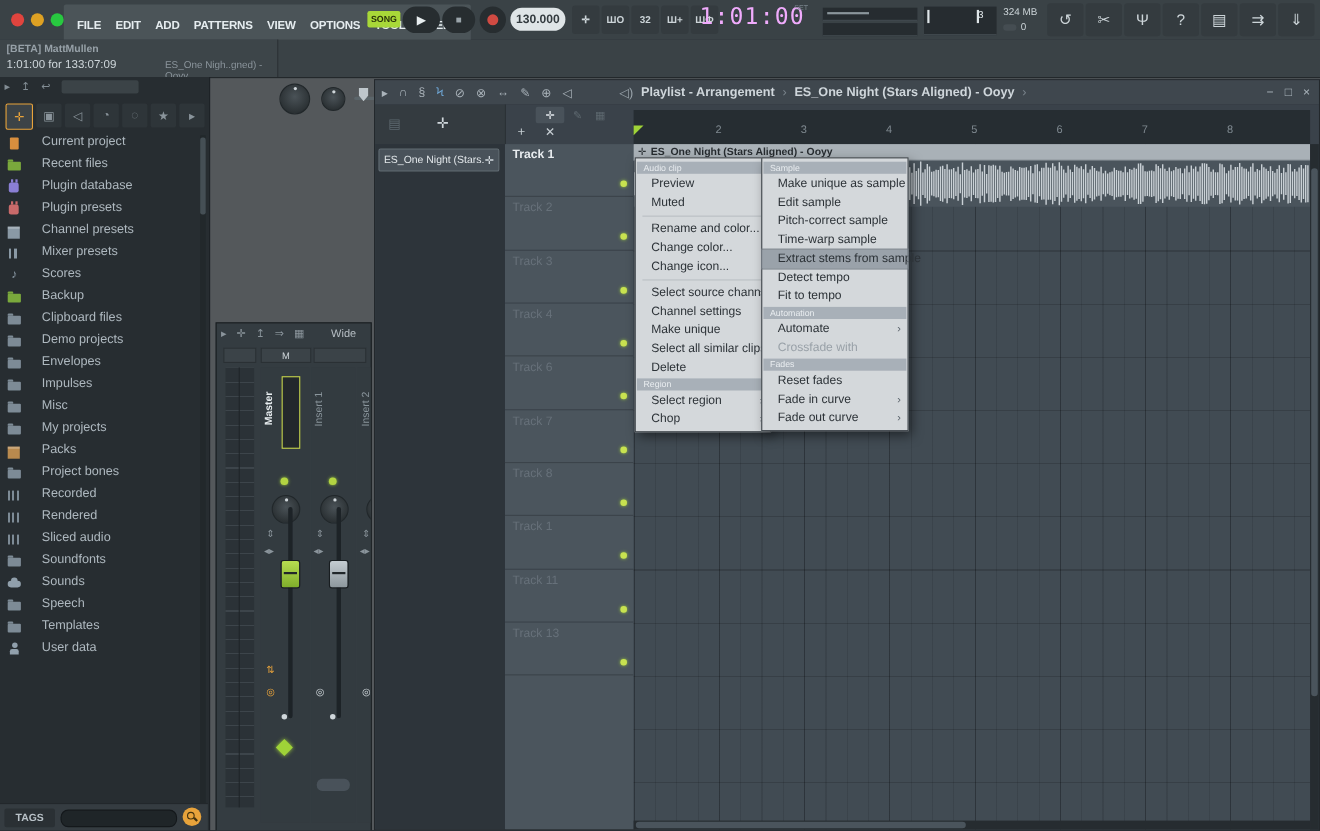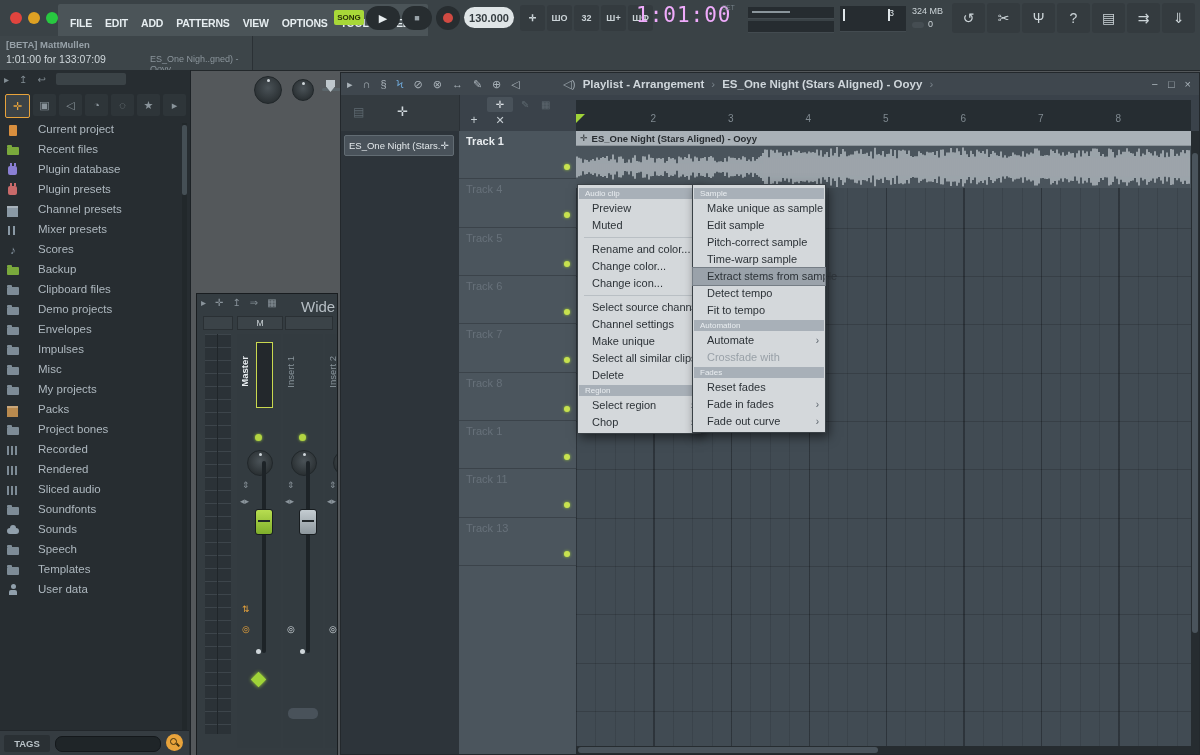--- a/index.html
+++ b/index.html
@@ -92,21 +92,21 @@
   #browser-scroll i{position:absolute;left:0;top:2px;width:5px;height:70px;background:#454f55;border-radius:2px;}
   #tags-bar{position:absolute;left:0;top:660px;width:189px;height:25px;background:#353c41;border-top:1px solid #22272b;}
   #tags-label{position:absolute;left:4px;top:4px;width:46px;height:17px;background:#2a3034;border-radius:2px;color:#b9c2c8;font-size:9.5px;font-weight:bold;display:flex;align-items:center;justify-content:center;}
   #tags-input{position:absolute;left:55px;top:5px;width:104px;height:14px;background:#1f2528;border:1px solid #14181b;border-radius:7px;}
   #tags-search{position:absolute;left:166px;top:3px;width:17px;height:17px;background:#e8a33b;border-radius:50%;}
   #tags-search::before{content:"";position:absolute;left:4px;top:4px;width:5px;height:5px;border:1.5px solid #43320e;border-radius:50%;}
   #tags-search::after{content:"";position:absolute;left:10px;top:10px;width:4px;height:1.5px;background:#43320e;transform:rotate(45deg);}
   
   #mixer{position:absolute;left:196px;top:293px;width:140px;height:462px;background:#343c41;border:1px solid #191d20;overflow:hidden;}
   #mixer-toolbar{position:absolute;left:4px;top:3px;display:flex;gap:9px;color:#8a949b;font-size:10px;align-items:center;}
-  #wide-label{position:absolute;left:104px;top:4px;font-size:15px;color:#b6bec4;}
+  #wide-label{position:absolute;left:104px;top:4px;font-size:10px;color:#b6bec4;}
   #mixer-cols{position:absolute;left:0;top:22px;width:140px;height:13px;}
   #mixer-cols .cell{position:absolute;top:0;height:12px;background:#3b4348;border:1px solid #2a3034;font-size:8.5px;color:#cfd6da;display:flex;align-items:center;justify-content:center;}
   #mixer-scale{position:absolute;left:8px;top:40px;width:26px;height:400px;background:#2b3237;
      background-image:repeating-linear-gradient(180deg,#3d454b 0 1px,transparent 1px 13px);}
   #mixer-scale i{position:absolute;left:12px;top:0;width:1px;height:100%;background:#20262a;}
   .strip{position:absolute;top:40px;height:414px;background:#333b40;}
   .strip .vlabel{position:absolute;writing-mode:vertical-rl;transform:rotate(180deg);font-size:9.5px;}
   .selbox{position:absolute;border:1px solid #c9d84f;background:#23282c;}
   .mdot{position:absolute;width:7px;height:7px;border-radius:50%;background:#b3d442;box-shadow:0 0 3px #9fce3c;}
   .ftrack{position:absolute;width:4px;background:#1d2327;border-radius:2px;}
@@ -157,21 +157,21 @@
   #clip{position:absolute;left:0;top:0;width:615px;height:56px;}
   #clip-header{height:14px;background:#a9b1b7;border-bottom:1px solid #8d959b;display:flex;align-items:center;gap:4px;padding:0 4px;}
   #clip-header .mv{font-size:9px;color:#2b3135;}
   #clip-header .txt{font-size:9.5px;color:#272c30;font-weight:bold;white-space:nowrap;}
   #clip-body{height:42px;background:#4a545c;}
   #pl-vscroll{position:absolute;left:850px;top:0;width:8px;height:623px;background:#262c30;}
   #pl-vscroll i{position:absolute;left:1px;top:22px;width:6px;height:480px;background:#4a545c;border-radius:3px;}
   #pl-hscroll{position:absolute;left:235px;top:615px;width:615px;height:8px;background:#262c30;}
   #pl-hscroll i{position:absolute;left:2px;top:1px;width:300px;height:6px;background:#4a545c;border-radius:3px;}
   
-  .menu{position:absolute;background:#d4d8db;border:1px solid #3a4146;box-shadow:3px 4px 10px rgba(0,0,0,.5);padding:2px 0;z-index:60;box-sizing:border-box;margin-top:41px;}
+  .menu{position:absolute;background:#d4d8db;border:1px solid #3a4146;box-shadow:3px 4px 10px rgba(0,0,0,.5);padding:2px 0;z-index:60;box-sizing:border-box;}
   .menu-header{background:#a8b0b8;color:#e9edf0;font-size:8px;line-height:11px;height:11px;padding:0 6px;margin:1px 1px;overflow:hidden;}
   .menu-item{height:17px;line-height:17px;padding:0 10px 0 14px;position:relative;white-space:nowrap;font-size:11px;color:#2c3237;}
   .menu-item .sub{position:absolute;right:6px;top:0;font-size:10px;color:#5a636b;}
   .menu-item.selected{background:#9aa2aa;outline:1px solid #757d85;}
   .menu-item.disabled{color:#99a1a8;}
   .menu-sep{height:1px;background:#b9bfc4;margin:3px 6px;}
 </style>
 </head>
 <body>
 
@@ -561,25 +561,29 @@
           <span class="txt">ES_One Night (Stars..</span>
           <span class="mv">✛</span>
         </div>
       </div>
       <div id="track-col">
           <div class="trow first">
             <span class="tname">Track 1</span>
             <span class="tdot"></span>
           </div>
           <div class="trow">
+            <span class="tname">Track 2</span>
+            <span class="tdot"></span>
+          </div>
+          <div class="trow">
+            <span class="tname">Track 3</span>
+            <span class="tdot"></span>
+          </div>
+          <div class="trow">
             <span class="tname">Track 4</span>
-            <span class="tdot"></span>
-          </div>
-          <div class="trow">
-            <span class="tname">Track 5</span>
             <span class="tdot"></span>
           </div>
           <div class="trow">
             <span class="tname">Track 6</span>
             <span class="tdot"></span>
           </div>
           <div class="trow">
             <span class="tname">Track 7</span>
             <span class="tdot"></span>
           </div>
@@ -647,17 +651,17 @@
       <div class="menu-item"><span>Pitch-correct sample</span></div>
       <div class="menu-item"><span>Time-warp sample</span></div>
       <div class="menu-item selected"><span>Extract stems from sample</span></div>
       <div class="menu-item"><span>Detect tempo</span></div>
       <div class="menu-item"><span>Fit to tempo</span></div>
       <div class="menu-header">Automation</div>
       <div class="menu-item"><span>Automate</span><span class="sub">›</span></div>
       <div class="menu-item disabled"><span>Crossfade with</span></div>
       <div class="menu-header">Fades</div>
       <div class="menu-item"><span>Reset fades</span></div>
-      <div class="menu-item"><span>Fade in fades</span><span class="sub">›</span></div>
+      <div class="menu-item"><span>Fade in curve</span><span class="sub">›</span></div>
       <div class="menu-item"><span>Fade out curve</span><span class="sub">›</span></div>
     </div>
 
 </div>
 
 </body></html>

